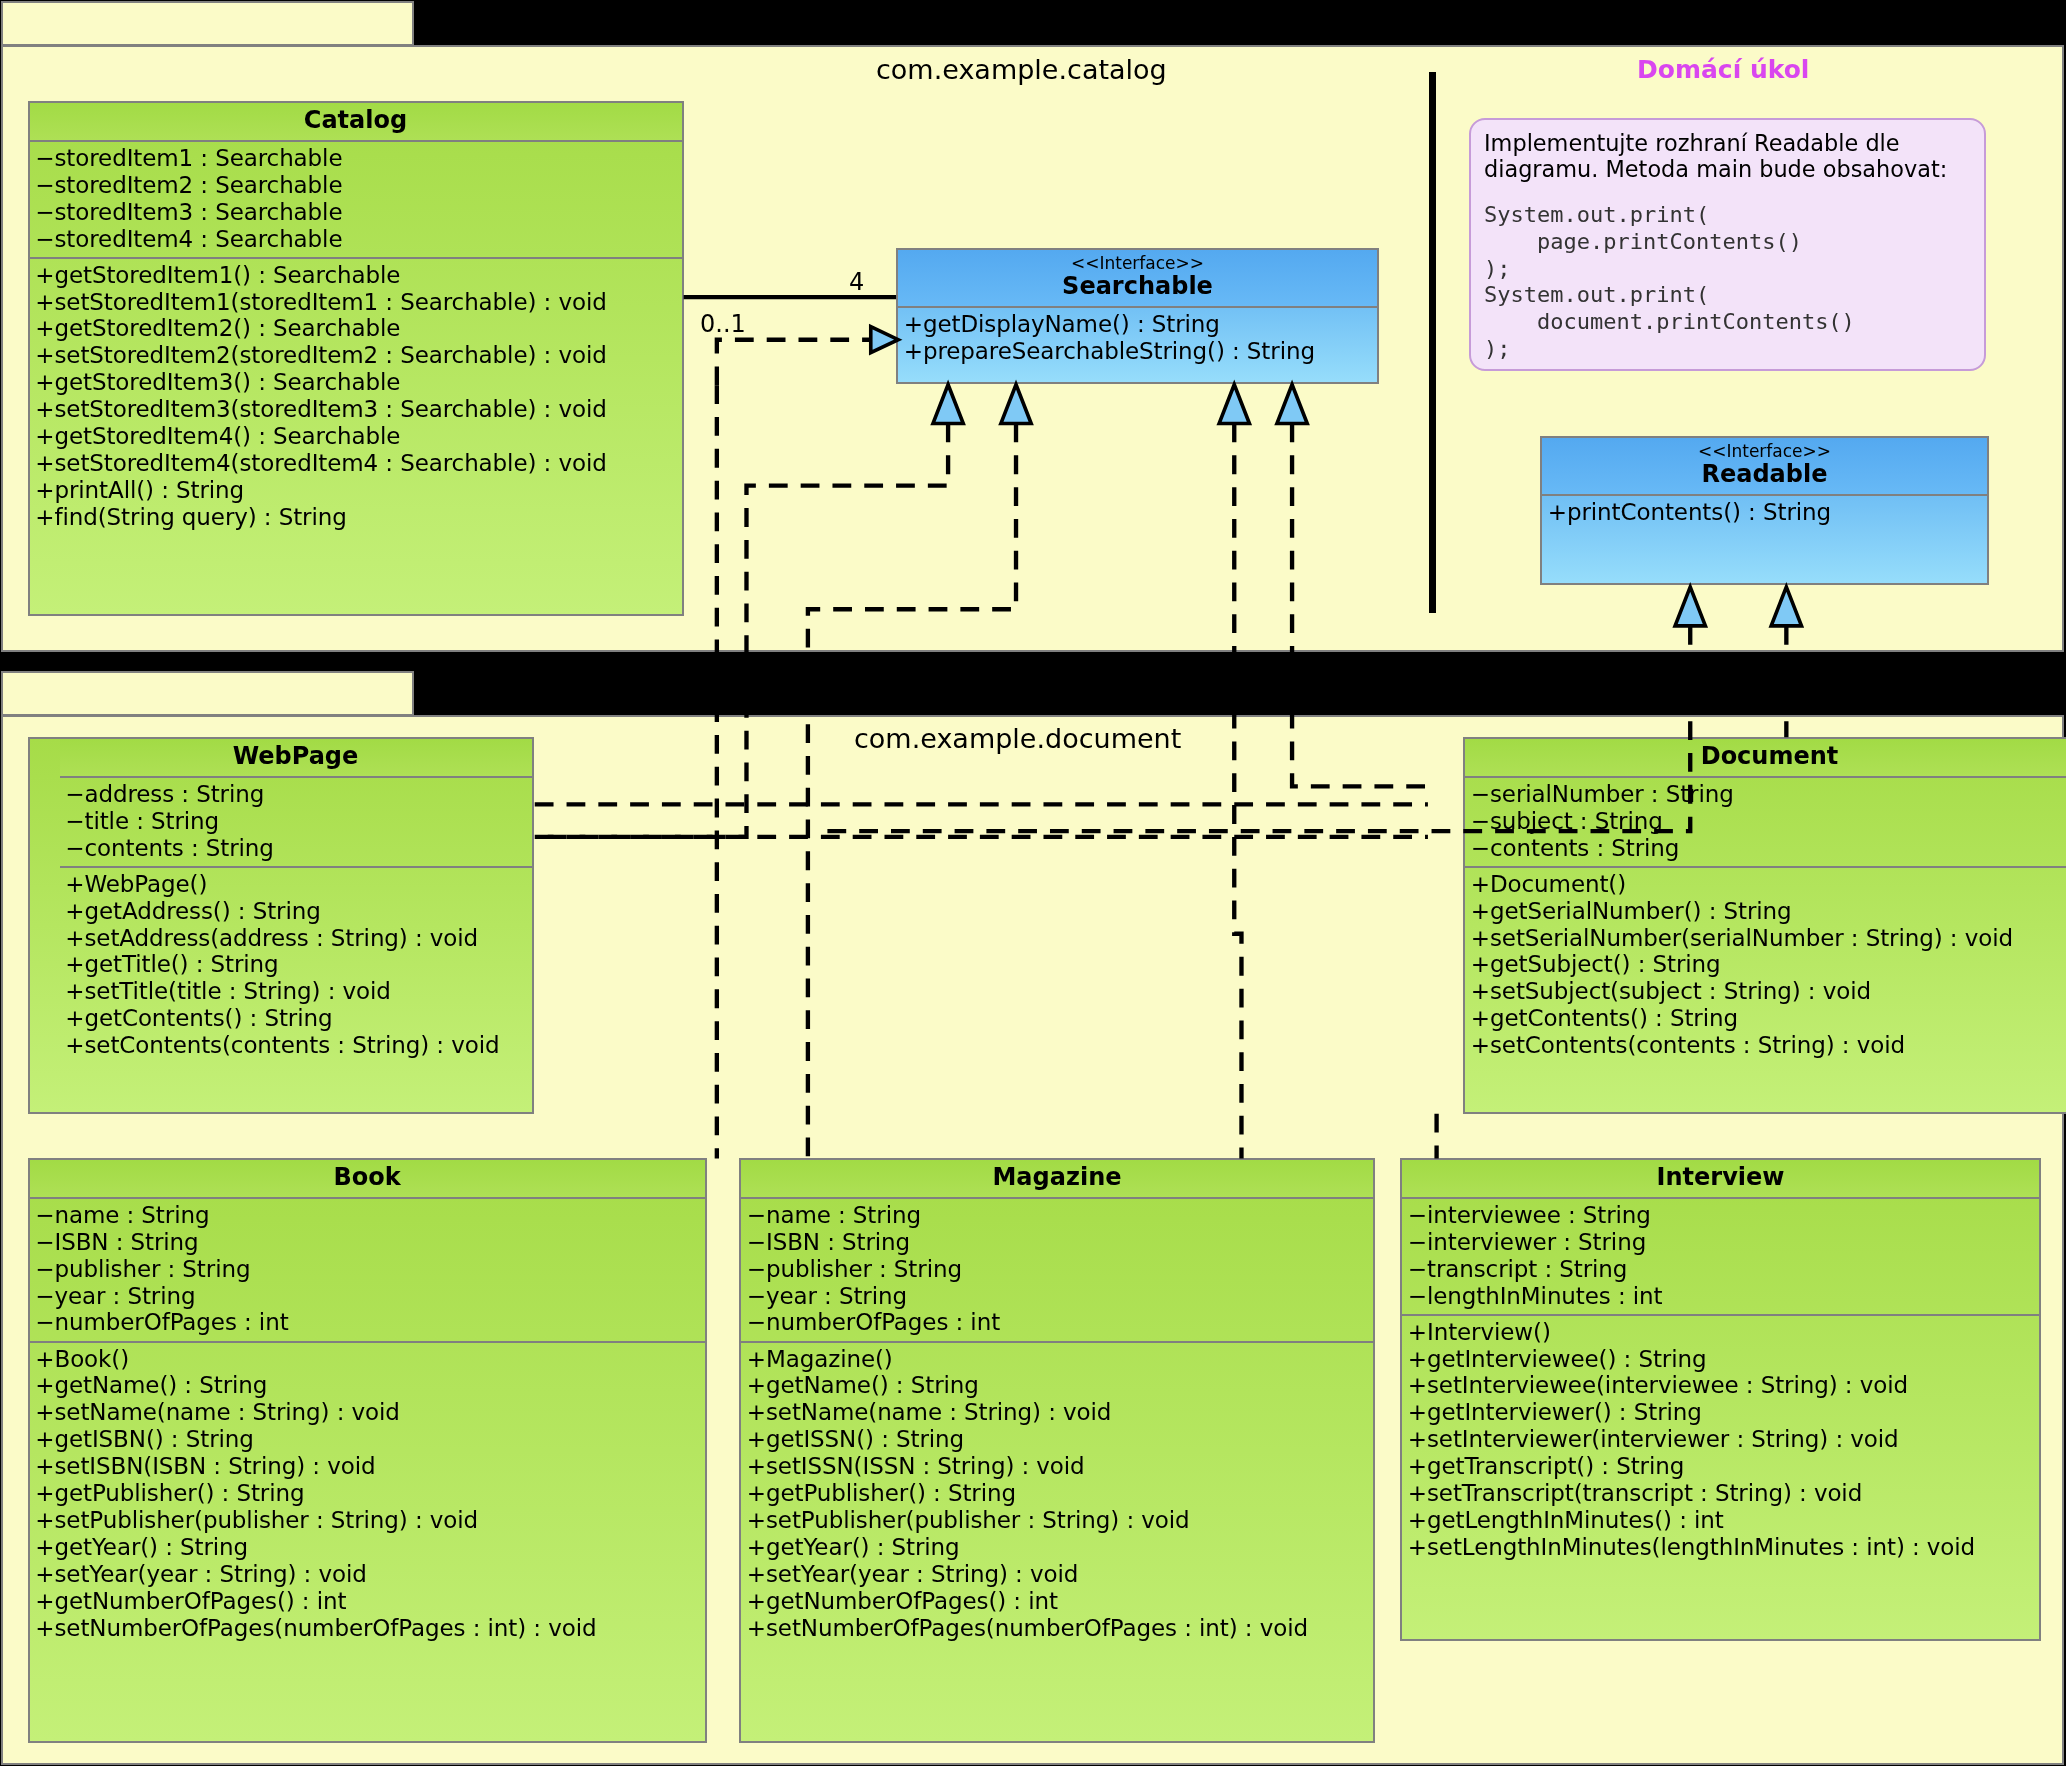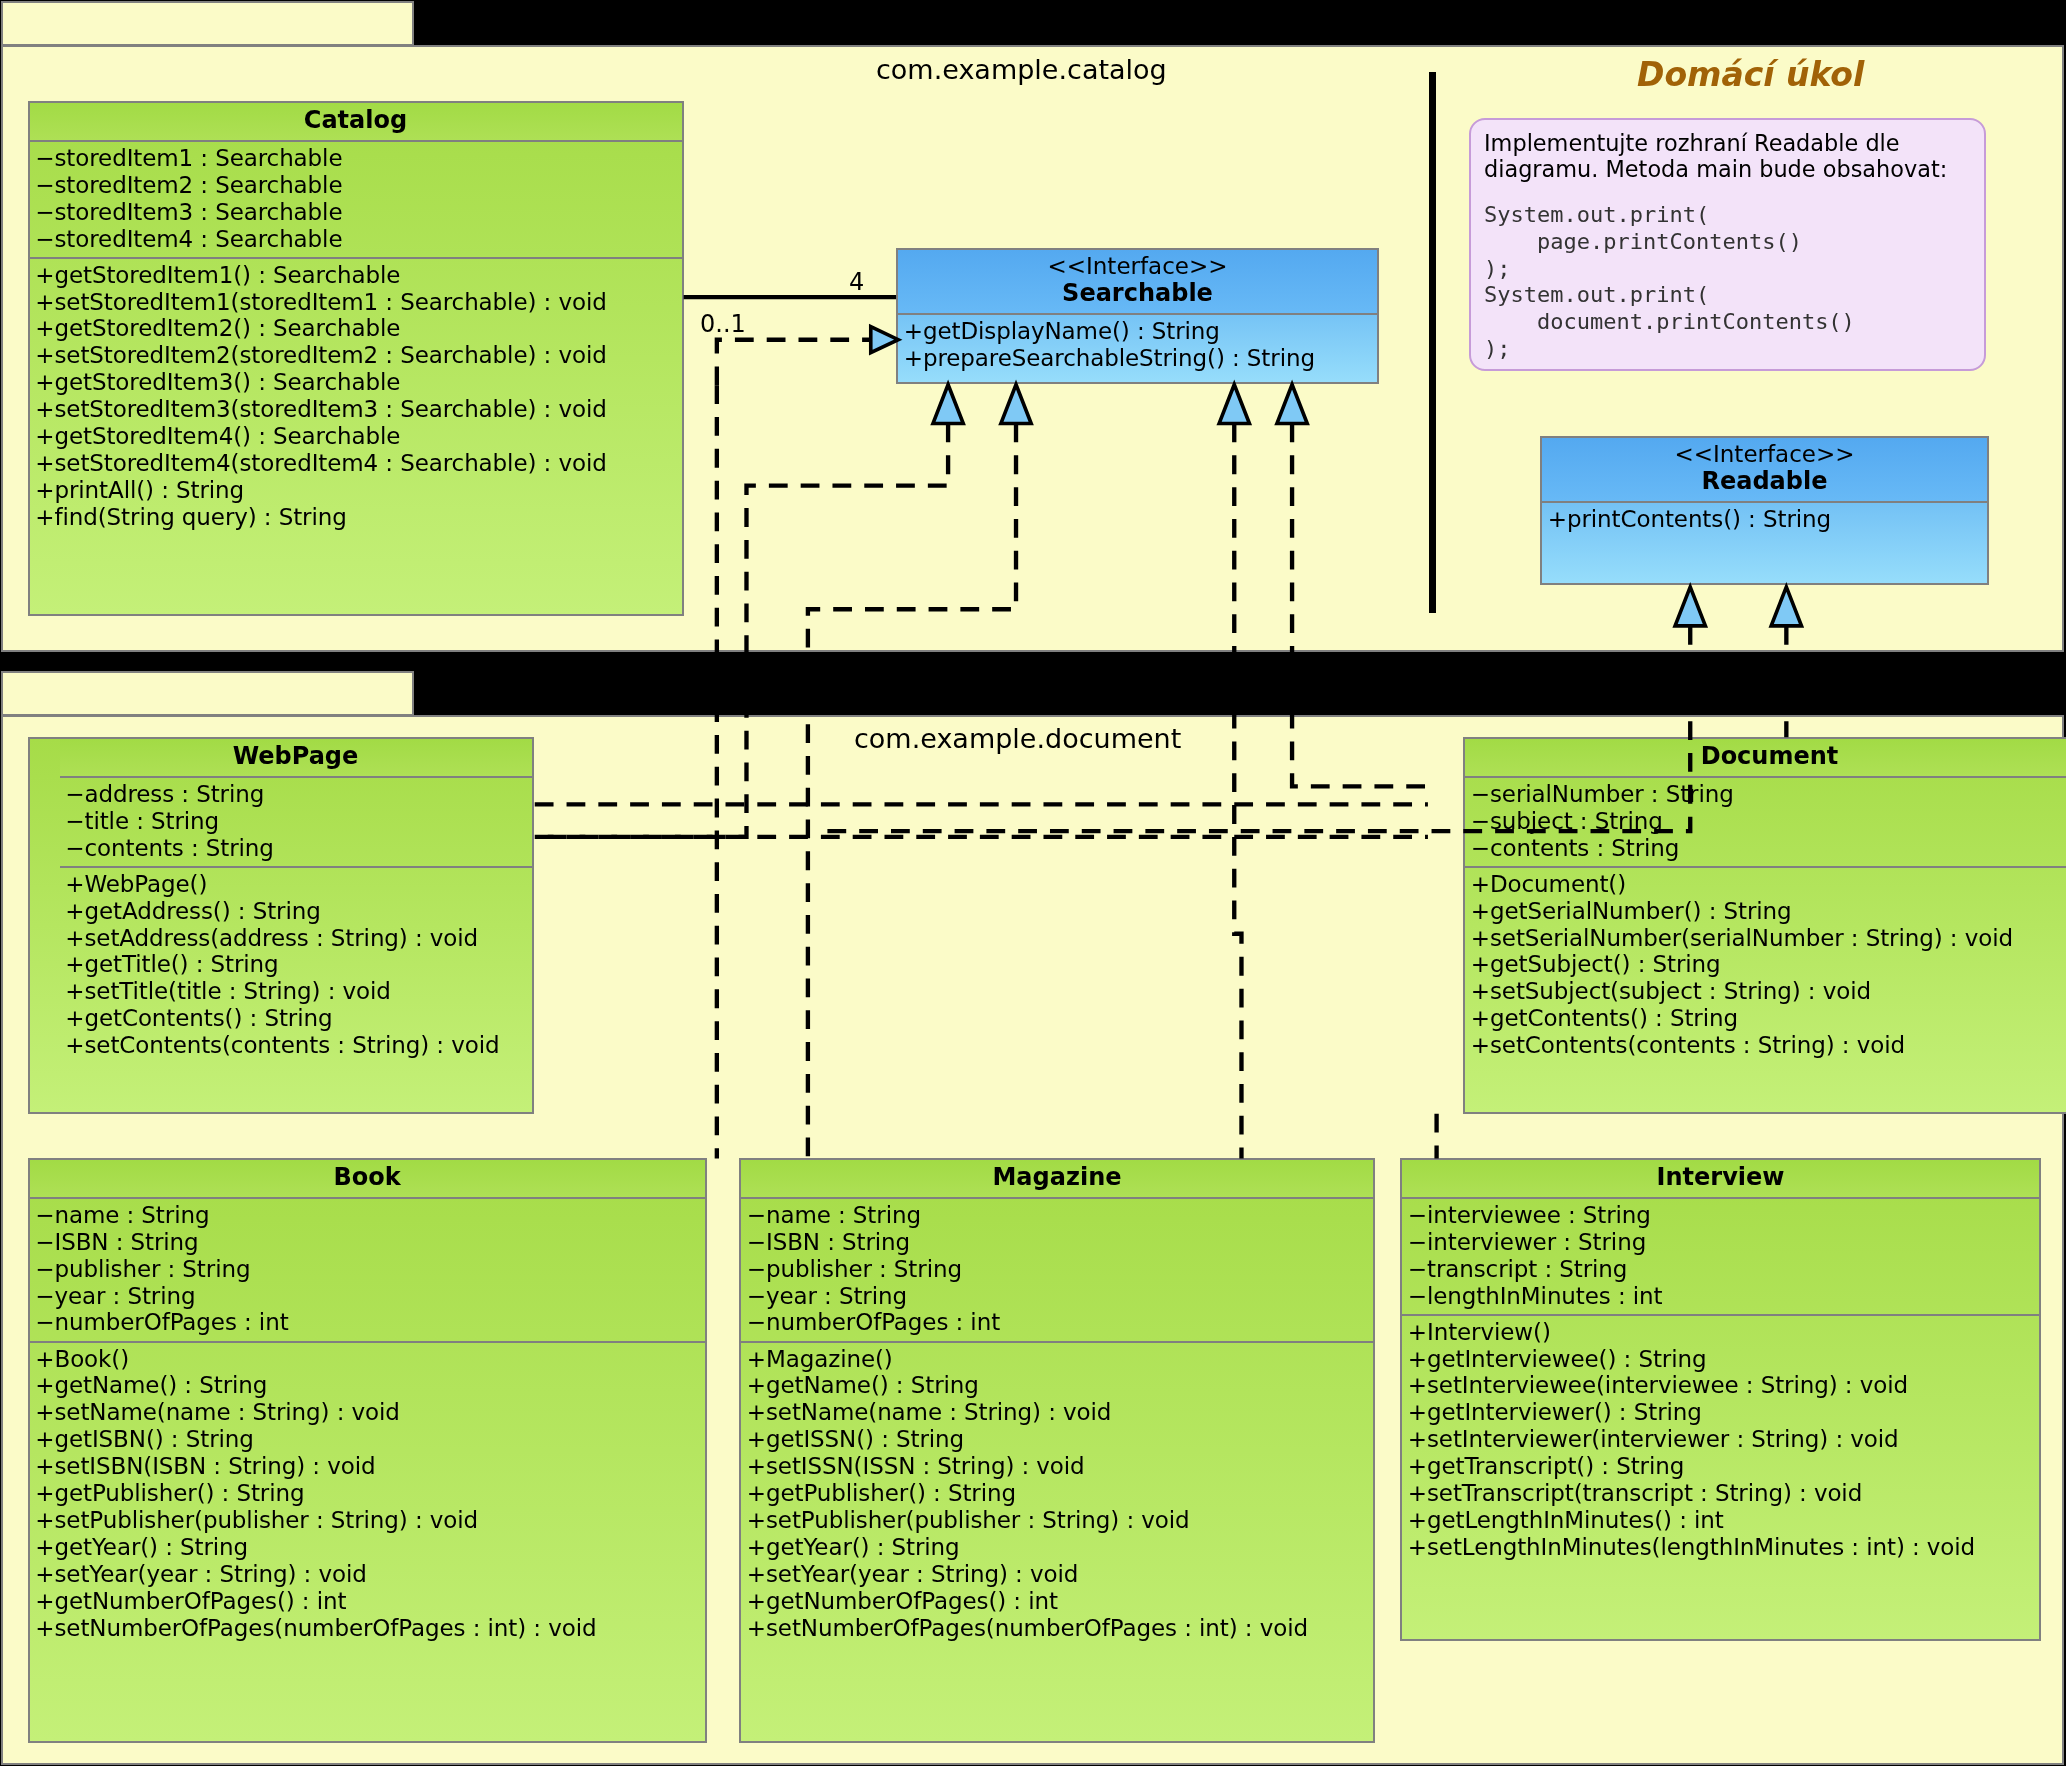--- a/index.html
+++ b/index.html
@@ -20,41 +20,41 @@
   
   .uclass{position:absolute;border:2.2px solid #808080;box-sizing:border-box;overflow:hidden;}
   .uclass.green{background:linear-gradient(to bottom,#A6DC48,#C4F078);}
   .uclass.blue{background:linear-gradient(to bottom,#57ABF0,#96DDFB);}
   .cls-head{
     padding:4.3px 5.8px 5.8px 5.8px;text-align:center;font-weight:bold;font-size:24px;
     border-bottom:2.2px solid #808080;line-height:1.12;
   }
   .cls-head.green{background:linear-gradient(to bottom,#A2DB45,#AEE055);}
   .cls-head.blue{background:linear-gradient(to bottom,#54A9F0,#67B9F6);}
-  .cls-head .stereo{display:block;font-weight:normal;font-size:23px;}
+  .cls-head .stereo{display:block;font-weight:normal;font-size:17px;}
   .cls-sec{padding:2.9px 4.3px 4.3px 5.8px;}
   .cls-sec.divider{border-bottom:2.2px solid #808080;}
   .cls-sec .row{
     font-size:23px;line-height:1.17;color:#000;white-space:nowrap;
     letter-spacing:-0.1px;
   }
 
   
   .note{
     position:absolute;background:#F3E3F9;border:2.2px solid #C69BD8;
     border-radius:16px;box-sizing:border-box;padding:10px 13px;
   }
   .note .ntxt{font-size:22.4px;line-height:1.18;color:#000;}
   .note .ncode{
     font-family:"DejaVu Sans Mono", monospace;font-size:22px;line-height:1.22;
     color:#333;white-space:pre;margin-top:19px;
   }
 
   .panel-title{
-    position:absolute;font-size:33px;font-weight:bold;color:#a16207;white-space:nowrap;font-style:italic;
+    position:absolute;font-size:25px;font-weight:bold;color:#d946ef;white-space:nowrap;
   }
   .vrule{position:absolute;background:#000;}
 
   svg.wires{position:absolute;left:0;top:0;width:2066px;height:1767px;pointer-events:none;}
   .assoc-label{position:absolute;font-size:24px;color:#000;font-family:"DejaVu Sans", sans-serif;}
 </style>
 </head>
 <body>
 
 <div id="stage">

